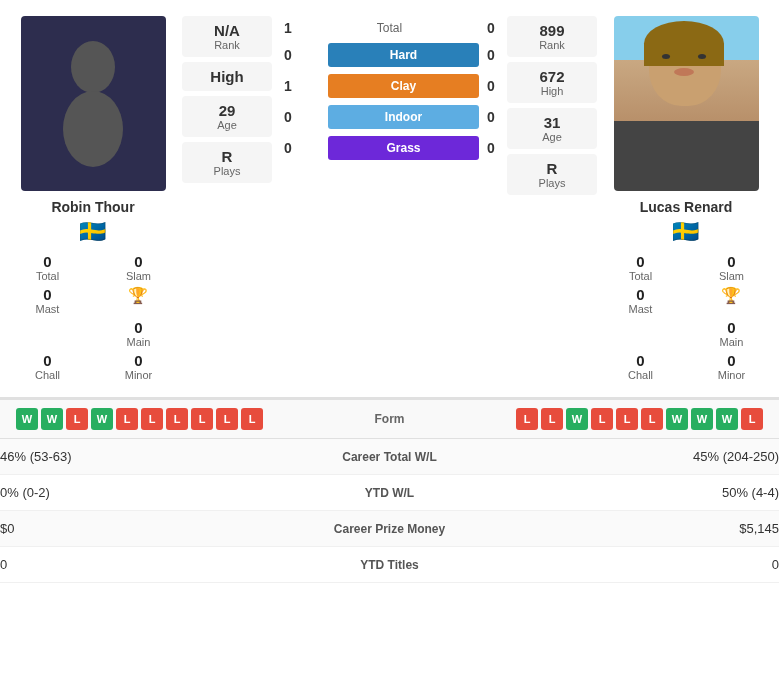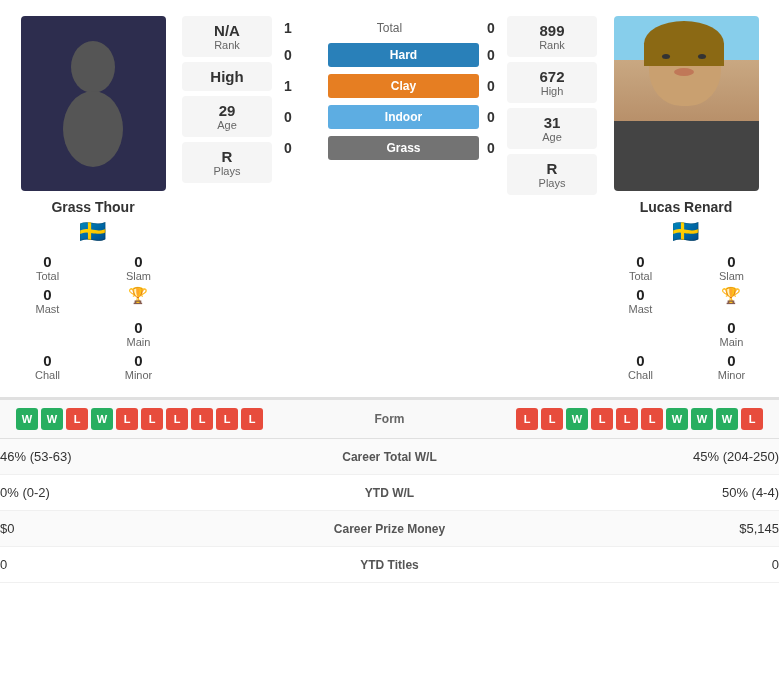--- a/index.html
+++ b/index.html
@@ -118,21 +118,21 @@
       font-size: 12px;
       font-weight: bold;
       padding: 5px 8px;
       border-radius: 3px;
       margin-left: 28px;
     }
 
     .court-hard { background: #2980b9; }
     .court-clay { background: #e67e22; }
     .court-indoor { background: #5dade2; }
-    .court-grass { background: #737373; }
+    .court-grass { background: #6d28d9; }
 
     
     .flag-container {
       margin-top: 4px;
       font-size: 22px;
     }
 
     
     .center-full {
       flex: 1;
@@ -245,21 +245,21 @@
   <div class="player-section">
 
     <div class="player-left">
       <div class="player-photo silhouette">
 
         <svg width="80" height="130" viewBox="0 0 80 130">
           <ellipse cx="40" cy="28" rx="22" ry="26" fill="#555"></ellipse>
           <ellipse cx="40" cy="90" rx="30" ry="38" fill="#555"></ellipse>
         </svg>
       </div>
-      <div class="player-name">Grass Thour</div>
+      <div class="player-name">Robin Thour</div>
       <div class="flag-container">🇸🇪</div>
       <div class="player-stats-grid">
         <div class="stat-item">
           <span class="stat-value">0</span>
           <span class="stat-label">Total</span>
         </div>
         <div class="stat-item">
           <span class="stat-value">0</span>
           <span class="stat-label">Slam</span>
         </div>

